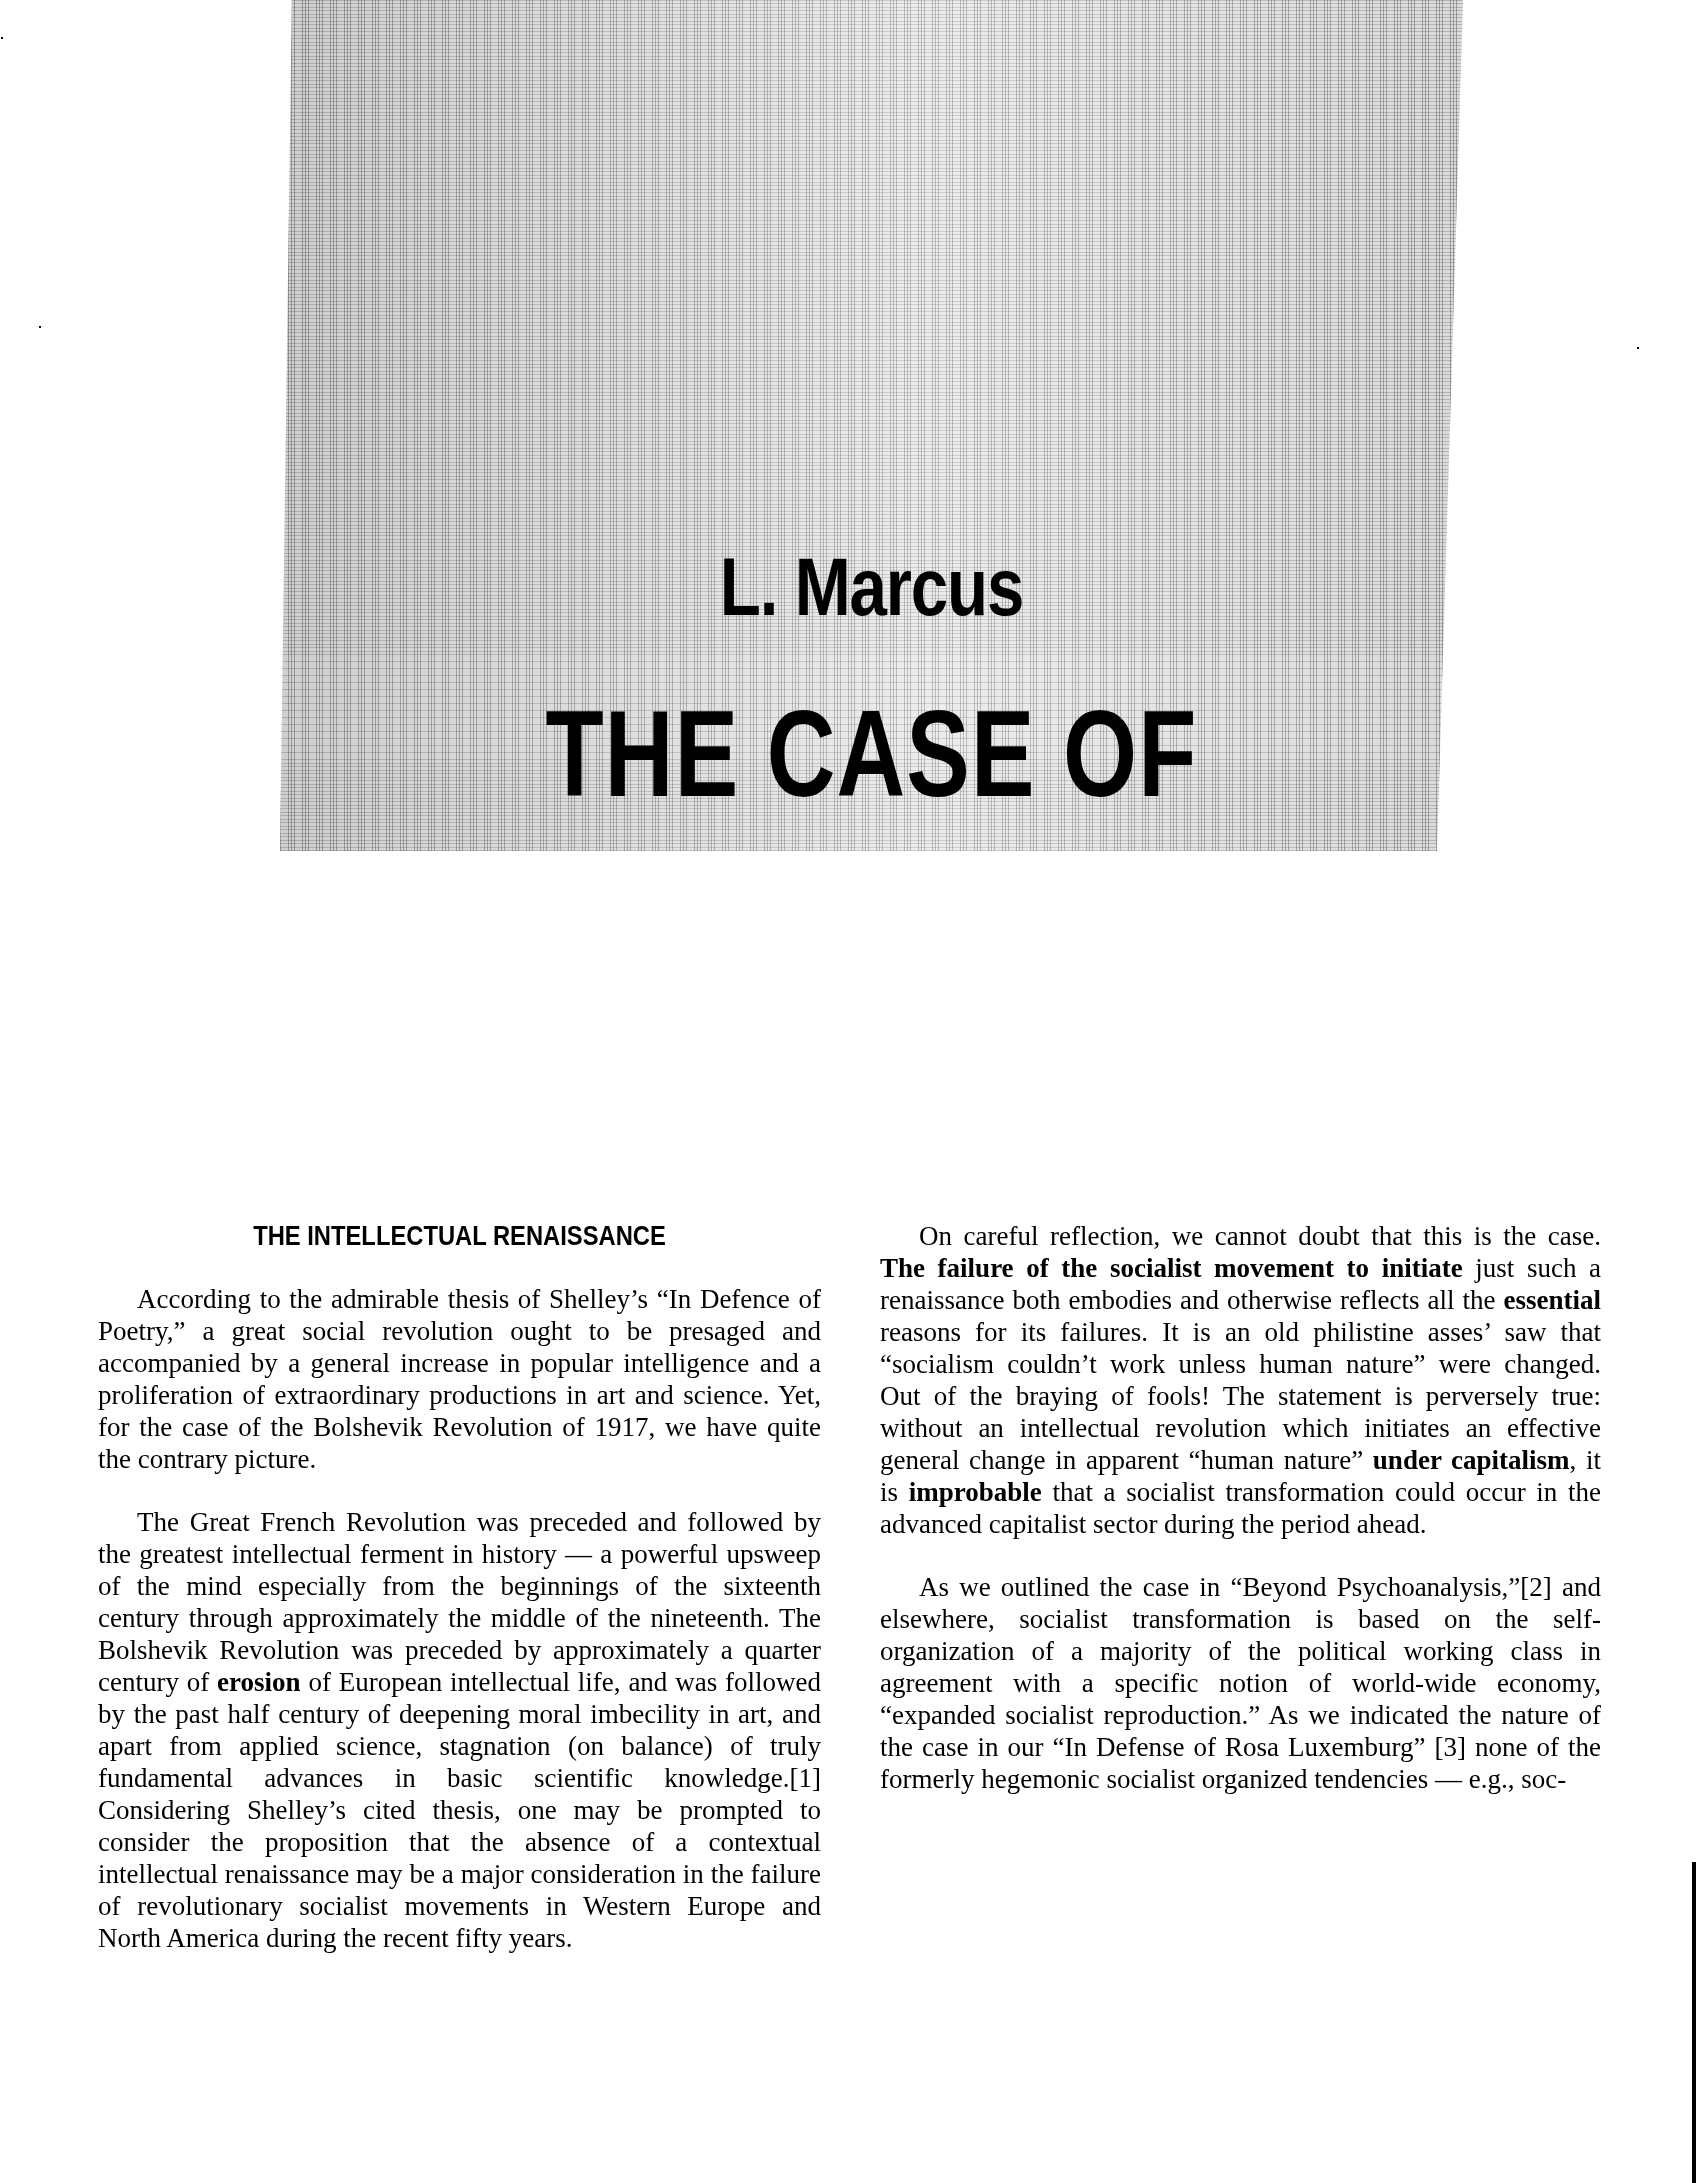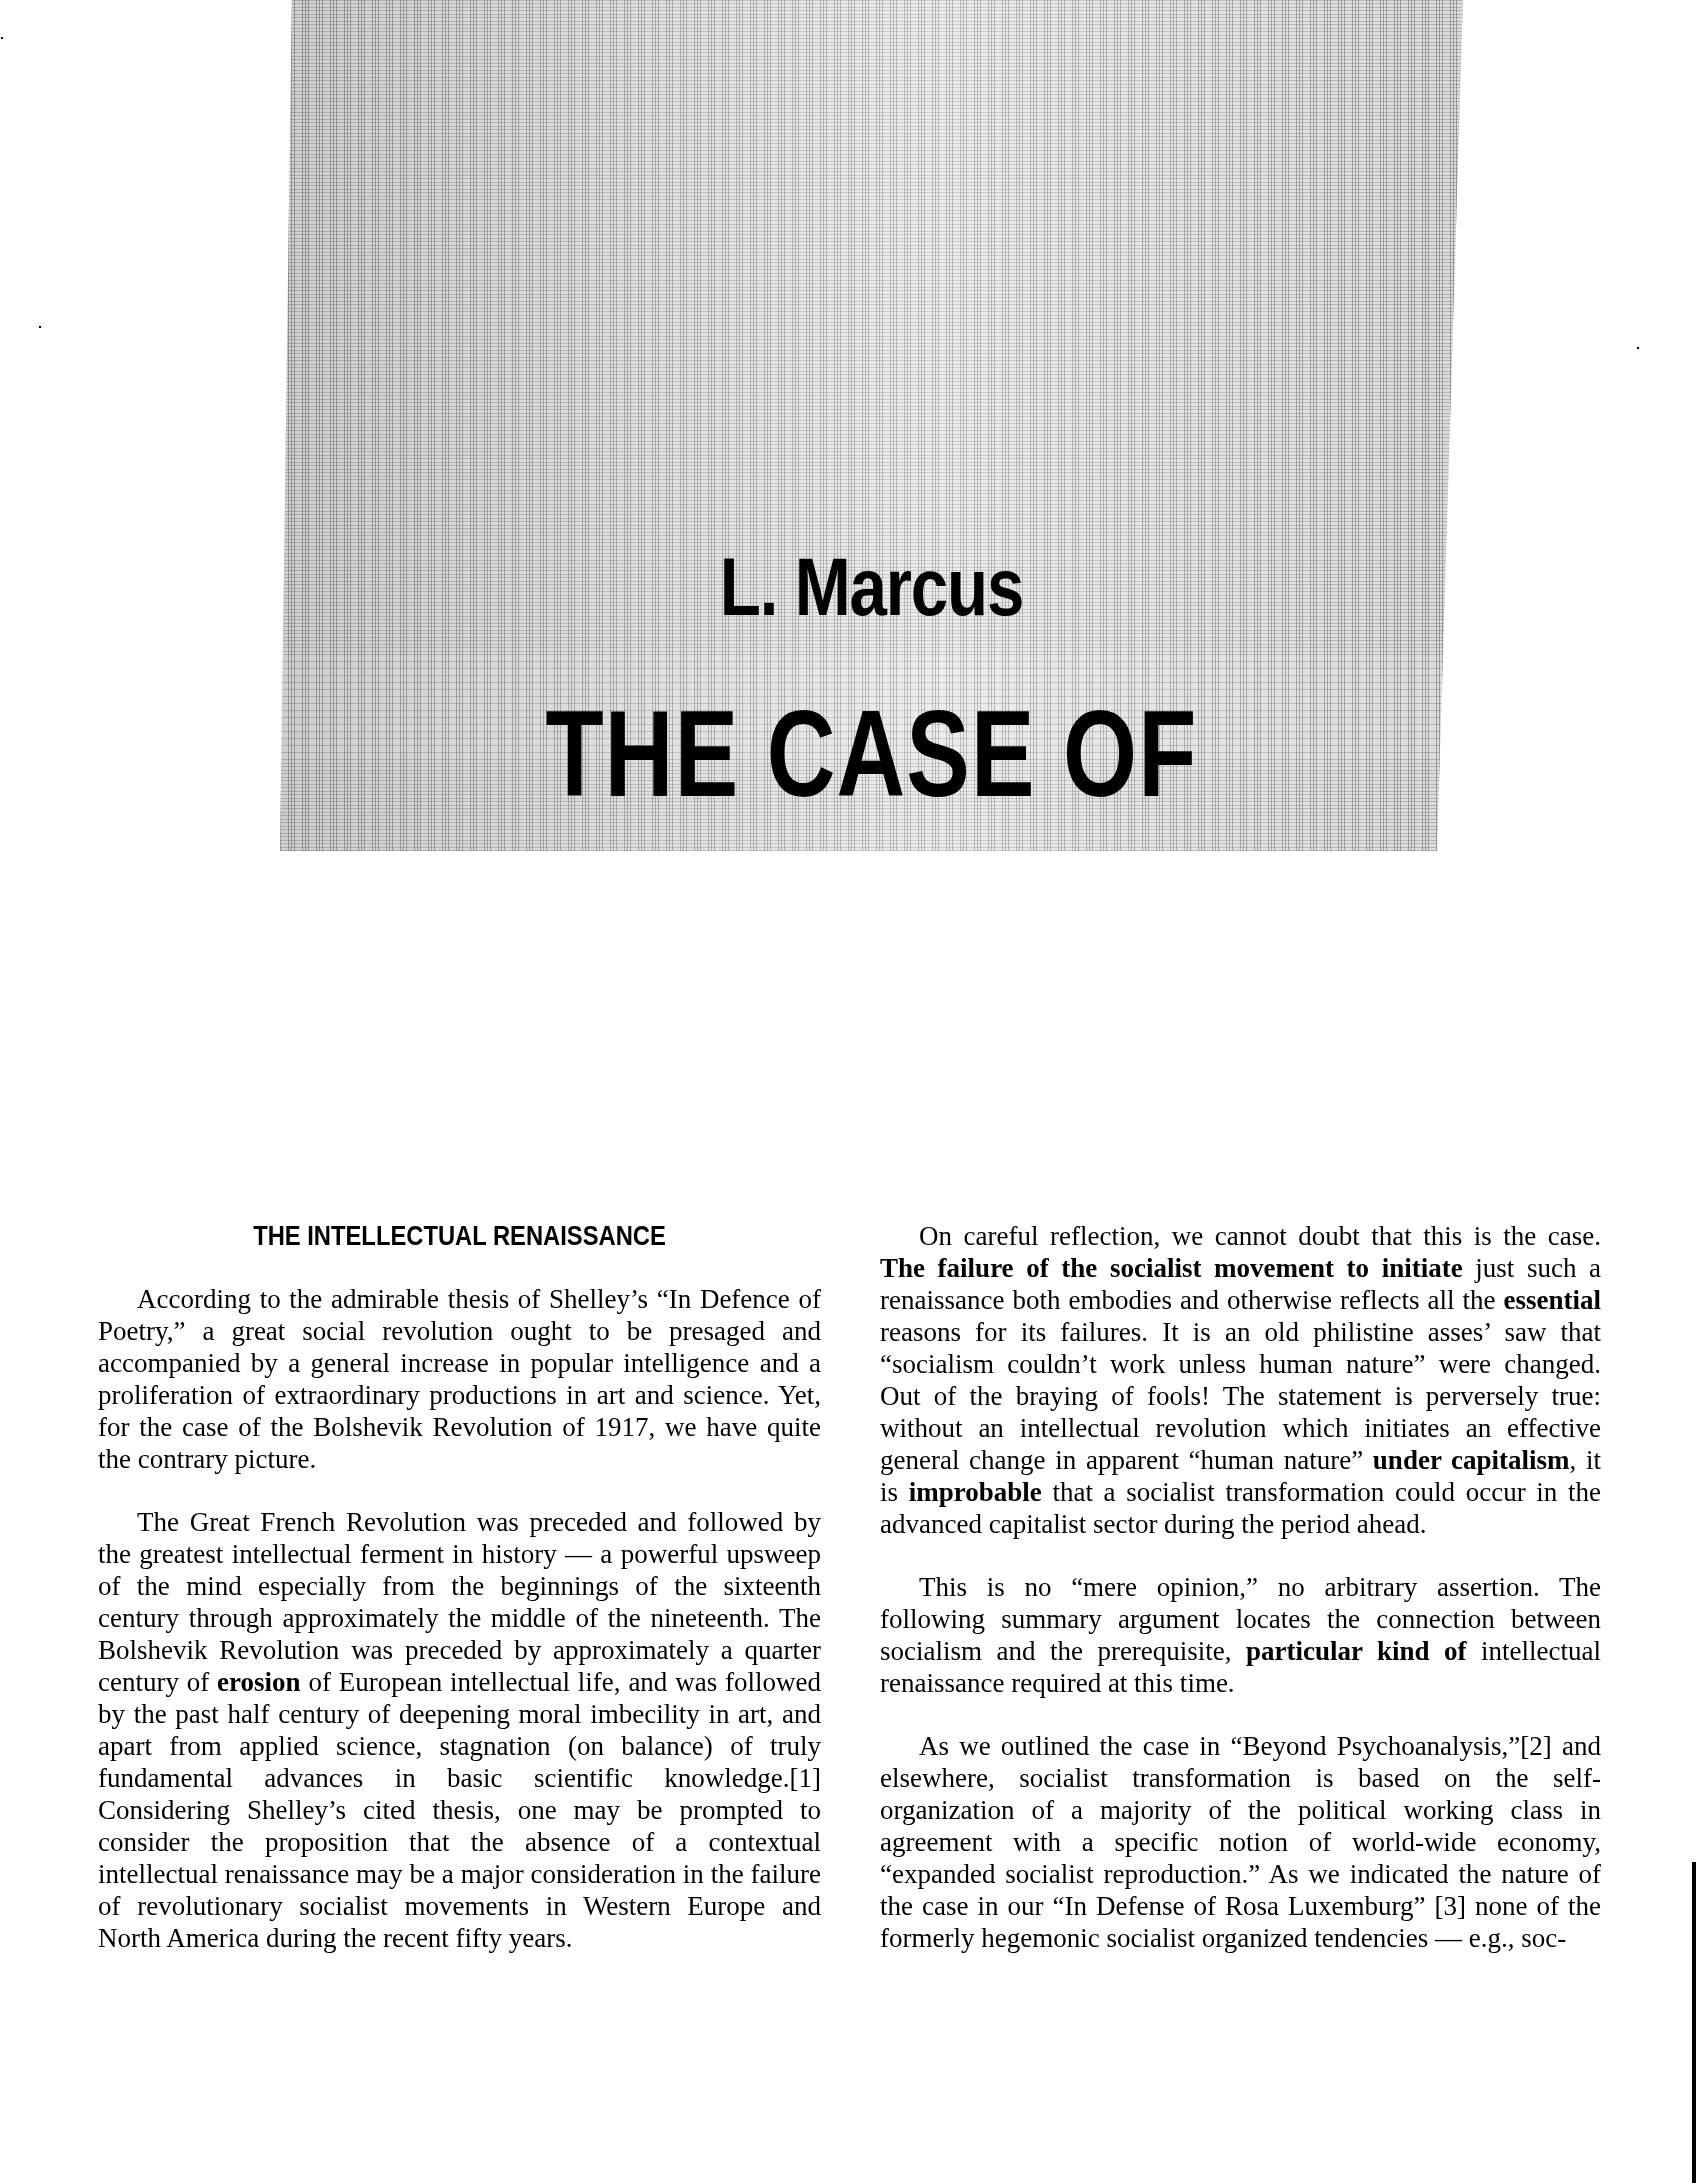--- a/index.html
+++ b/index.html
@@ -47,21 +47,20 @@
   <div class="section-head">THE INTELLECTUAL RENAISSANCE</div>
   <div>
       <p><span>According to the admirable thesis of Shelley’s “In Defence of Poetry,” a great social revolution ought to be presaged and accompanied by a general increase in popular intelligence and a proliferation of extraordinary productions in art and science. Yet, for the case of the Bolshevik Revolution of 1917, we have quite the contrary picture.</span></p>
       <p><span>The Great French Revolution was preceded and followed by the greatest intellectual ferment in history — a powerful upsweep of the mind especially from the beginnings of the sixteenth century through approximately the middle of the nineteenth. The Bolshevik Revolution was preceded by approximately a quarter century of </span><b>erosion</b><span> of European intellectual life, and was followed by the past half century of deepening moral imbecility in art, and apart from applied science, stagnation (on balance) of truly fundamental advances in basic scientific knowledge.[1] Considering Shelley’s cited thesis, one may be prompted to consider the proposition that the absence of a contextual intellectual renaissance may be a major consideration in the failure of revolutionary socialist movements in Western Europe and North America during the recent fifty years.</span></p>
     </div>
 </div>
 
 <div class="col col-right">
   <div>
       <p><span>On careful reflection, we cannot doubt that this is the case. </span><b>The failure of the socialist movement to initiate</b><span> just such a renaissance both embodies and otherwise reflects all the </span><b>essential</b><span> reasons for its failures. It is an old philistine asses’ saw that “socialism couldn’t work unless human nature” were changed. Out of the braying of fools! The statement is perversely true: without an intellectual revolution which initiates an effective general change in apparent “human nature” </span><b>under capitalism</b><span>, it is </span><b>improbable</b><span> that a socialist transformation could occur in the advanced capitalist sector during the period ahead.</span></p>
-      <p><span>This is no “mere opinion,” no arbitrary assertion. The following summary argument locates the connection between socialism and the prerequisite, </span><b>particular kind of</b><span> intellectual renaissance required at this time.</span></p>
       <p><span>As we outlined the case in “Beyond Psychoanalysis,”[2] and elsewhere, socialist transformation is based on the self-organization of a majority of the political working class in agreement with a specific notion of world-wide economy, “expanded socialist reproduction.” As we indicated the nature of the case in our “In Defense of Rosa Luxemburg” [3] none of the formerly hegemonic socialist organized tendencies — e.g., soc-</span></p>
     </div>
 </div>
 
 <div class="edge-line"></div>
 <div class="speck" style="left:1.4px;top:37px;"></div>
 <div class="speck" style="left:1637px;top:347px;"></div>
 <div class="speck" style="left:39px;top:326px;"></div>
 
 

